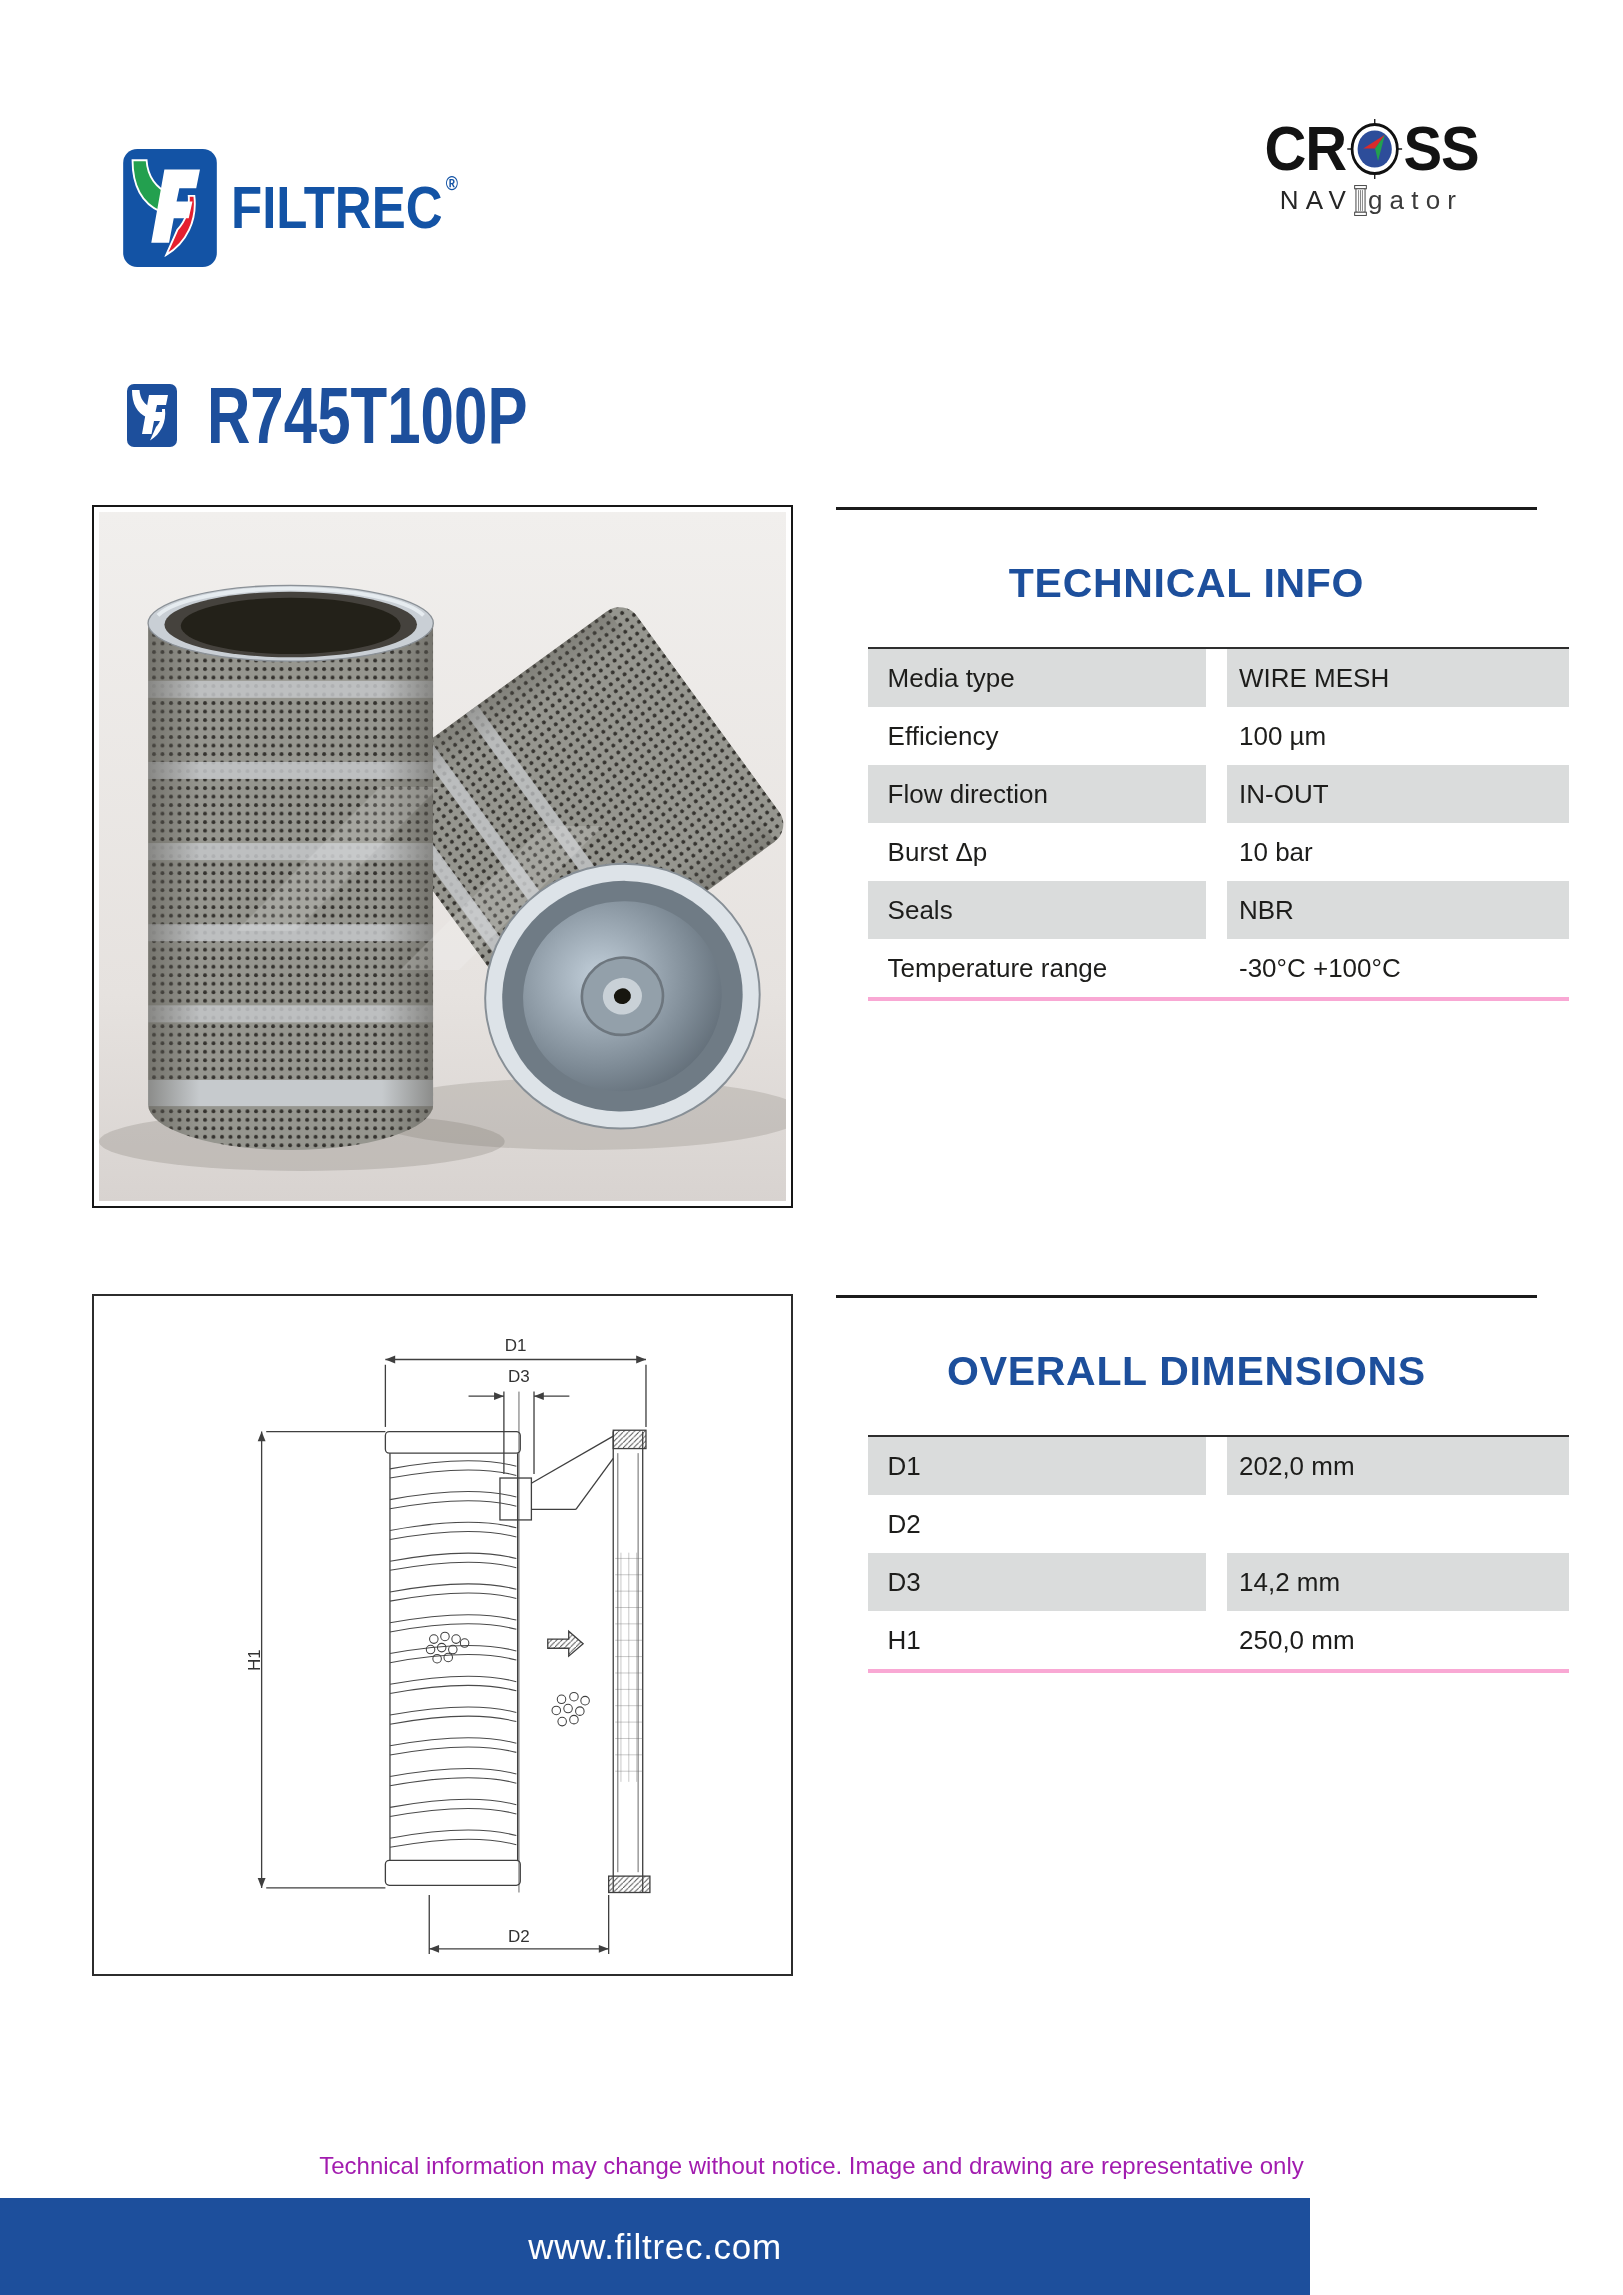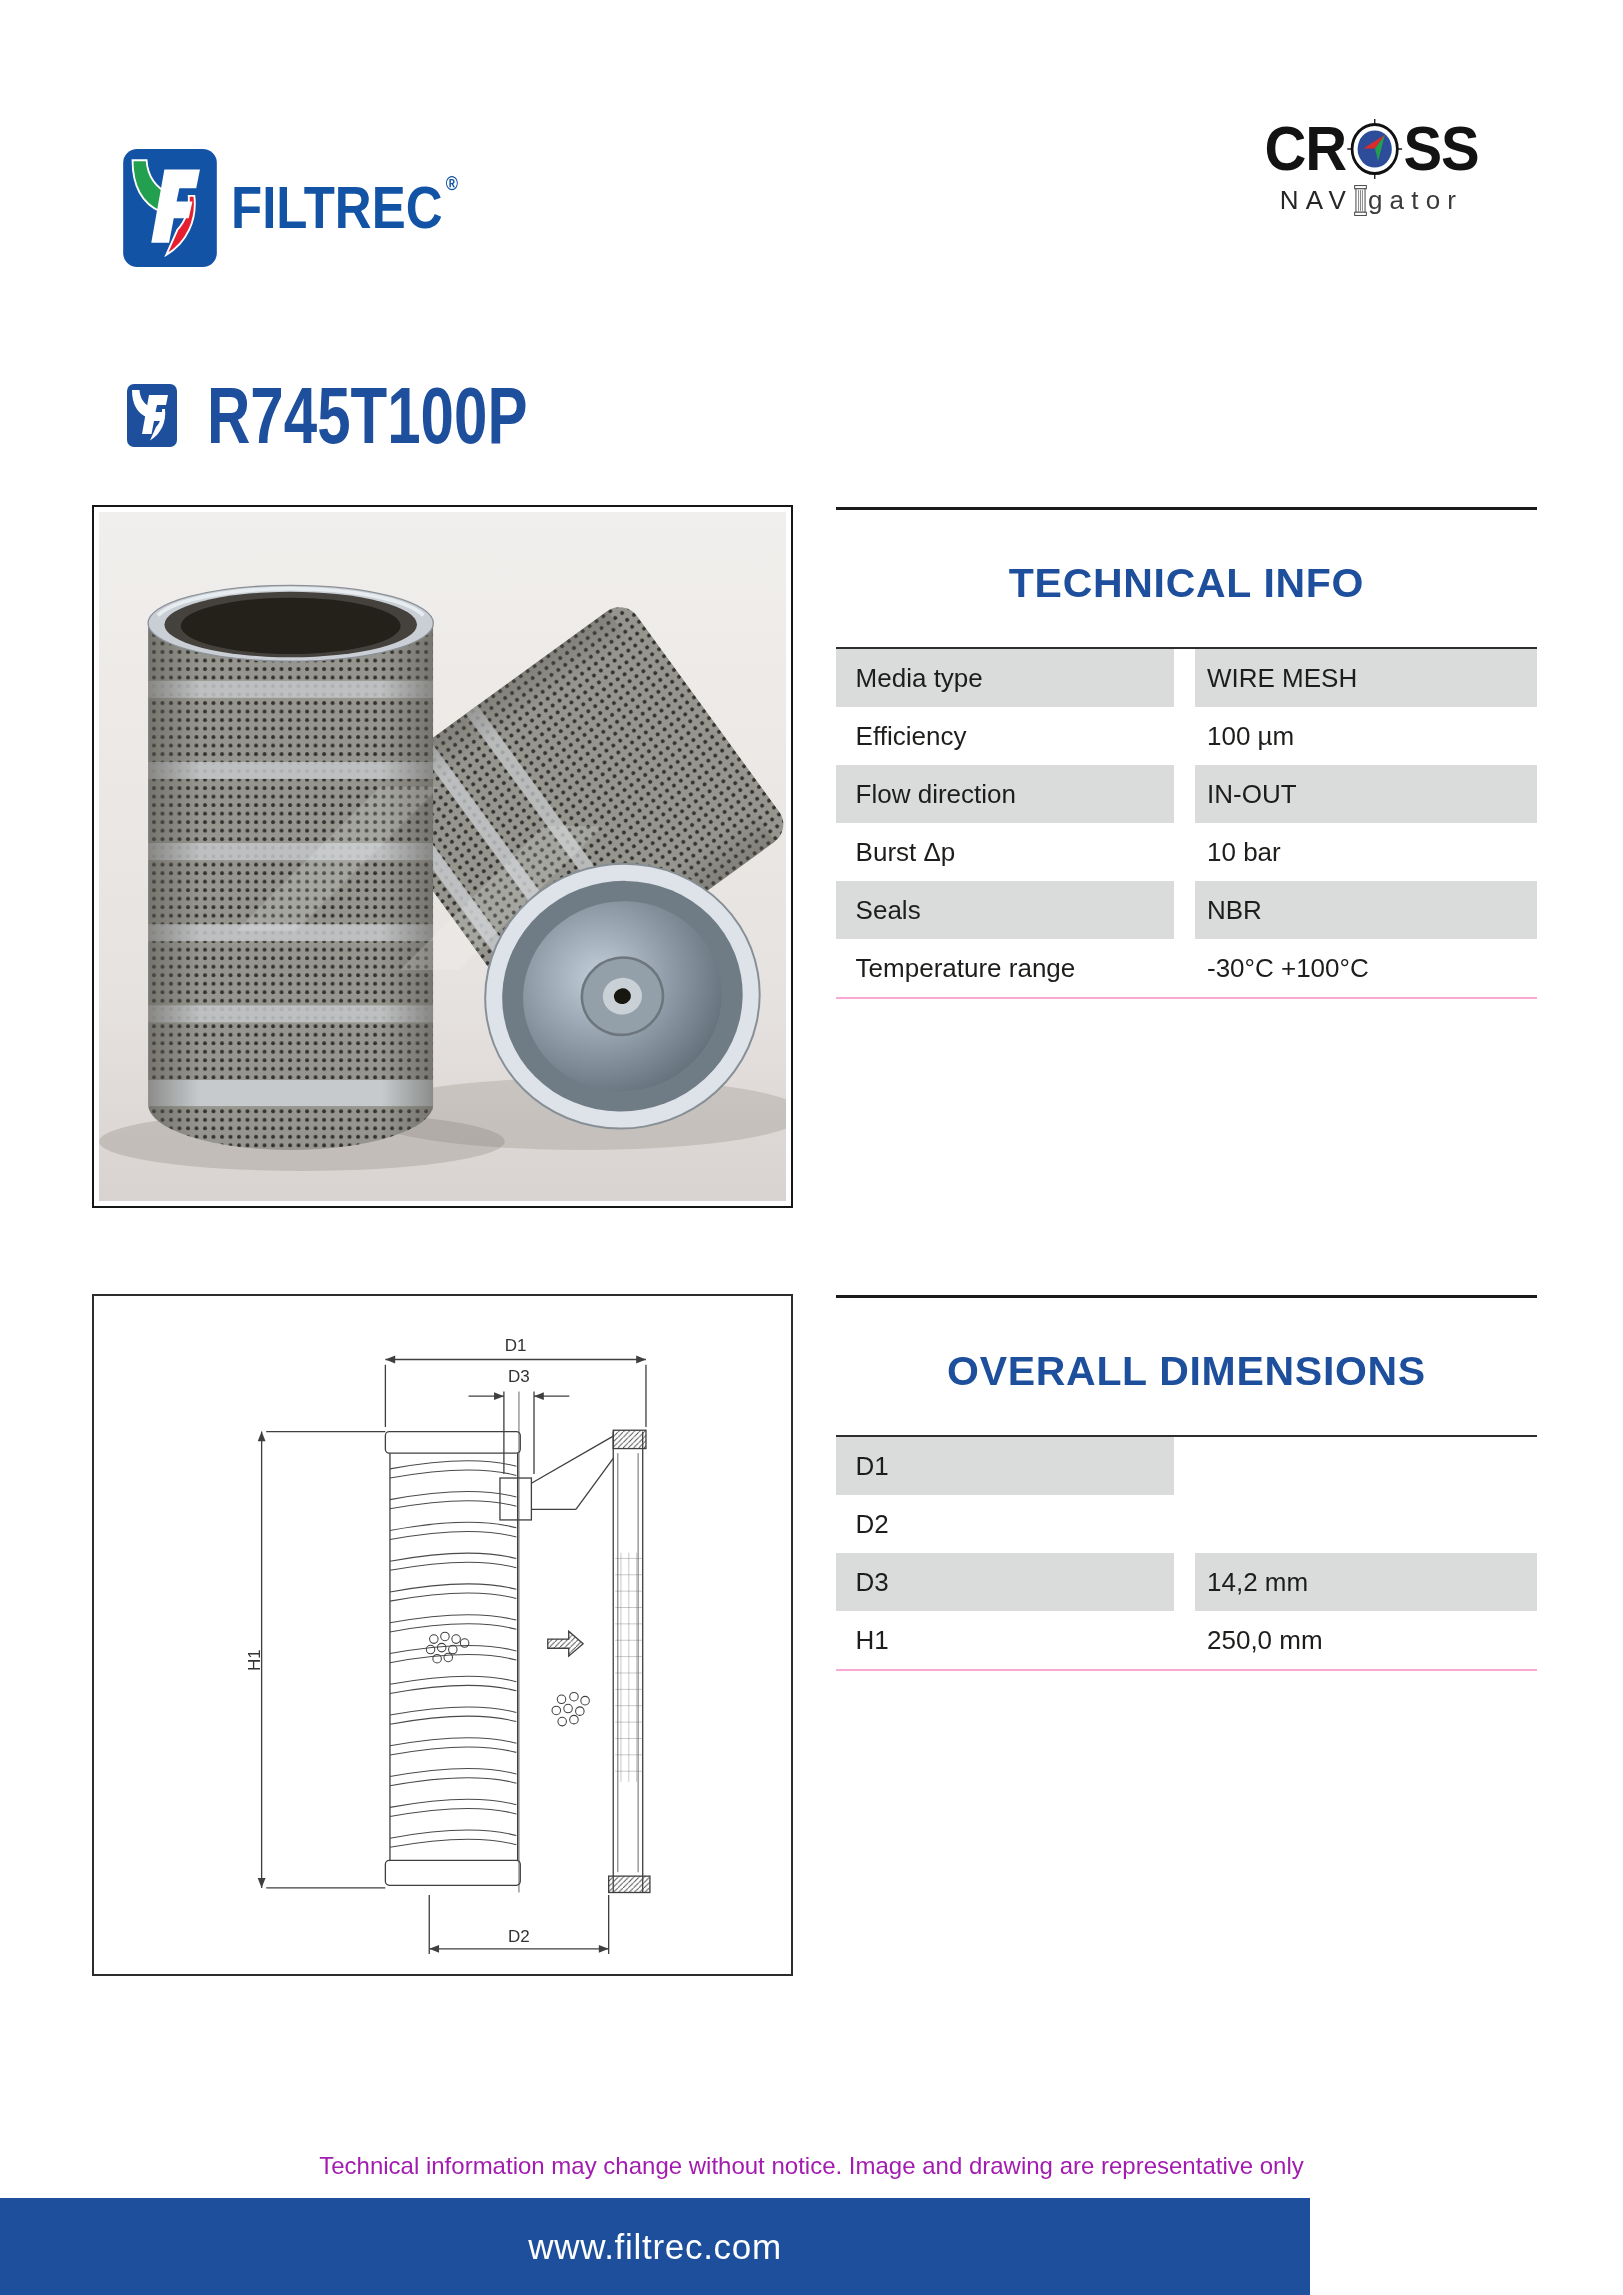--- a/index.html
+++ b/index.html
@@ -35,22 +35,22 @@
   .drawing-box{position:absolute;left:92px;top:1294px;width:701px;height:682px;
     border:2px solid #2c2c2c;background:#ffffff;box-sizing:border-box;}
   
   .rule{position:absolute;left:836px;width:701px;height:2.6px;background:#1b1b1b;}
   .rule.tech{top:507px;}
   .rule.dims{top:1295px;}
   .section-title{position:absolute;left:836px;width:701px;text-align:center;
     font-weight:800;font-size:41px;color:#1d4f9c;letter-spacing:0.7px;}
   .section-title.tech{top:560px;}
   .section-title.dims{top:1348px;}
-  .spec-table{position:absolute;left:836px;width:701px;
-    border-top:2px solid #2e2e2e;border-bottom:2px solid #f9a8d4;text-align:center;}
+  .spec-table{position:absolute;left:868px;width:701px;
+    border-top:2px solid #2e2e2e;border-bottom:4px solid #f9a8d4;text-align:center;}
   .spec-table.tech{top:647px;}
   .spec-table.dims{top:1435px;}
   .spec-row{display:flex;height:58px;}
   .spec-row .cell{display:flex;align-items:center;font-size:26px;color:#1d1d1b;}
   .spec-row .label{width:338px;padding-left:19.6px;box-sizing:border-box;}
   .spec-row .value{flex:1;margin-left:21px;padding-left:12px;box-sizing:border-box;}
   .spec-row.odd .cell{background:#dadcdc;}
   
   .disclaimer{position:absolute;left:0;top:2152px;width:1623px;text-align:center;
     font-size:24px;color:#a21caf;}
@@ -343,20 +343,21 @@
       </g>
     </svg>
   </div>
 
   <div class="rule dims"></div>
   <div class="section-title dims">OVERALL DIMENSIONS</div>
 
   <div class="spec-table dims">
     <div class="spec-row odd">
       <div class="cell label">D1</div>
+      <div class="cell value">202,0 mm</div>
     </div>
     <div class="spec-row">
       <div class="cell label">D2</div>
     </div>
     <div class="spec-row odd">
       <div class="cell label">D3</div>
       <div class="cell value">14,2 mm</div>
     </div>
     <div class="spec-row">
       <div class="cell label">H1</div>

